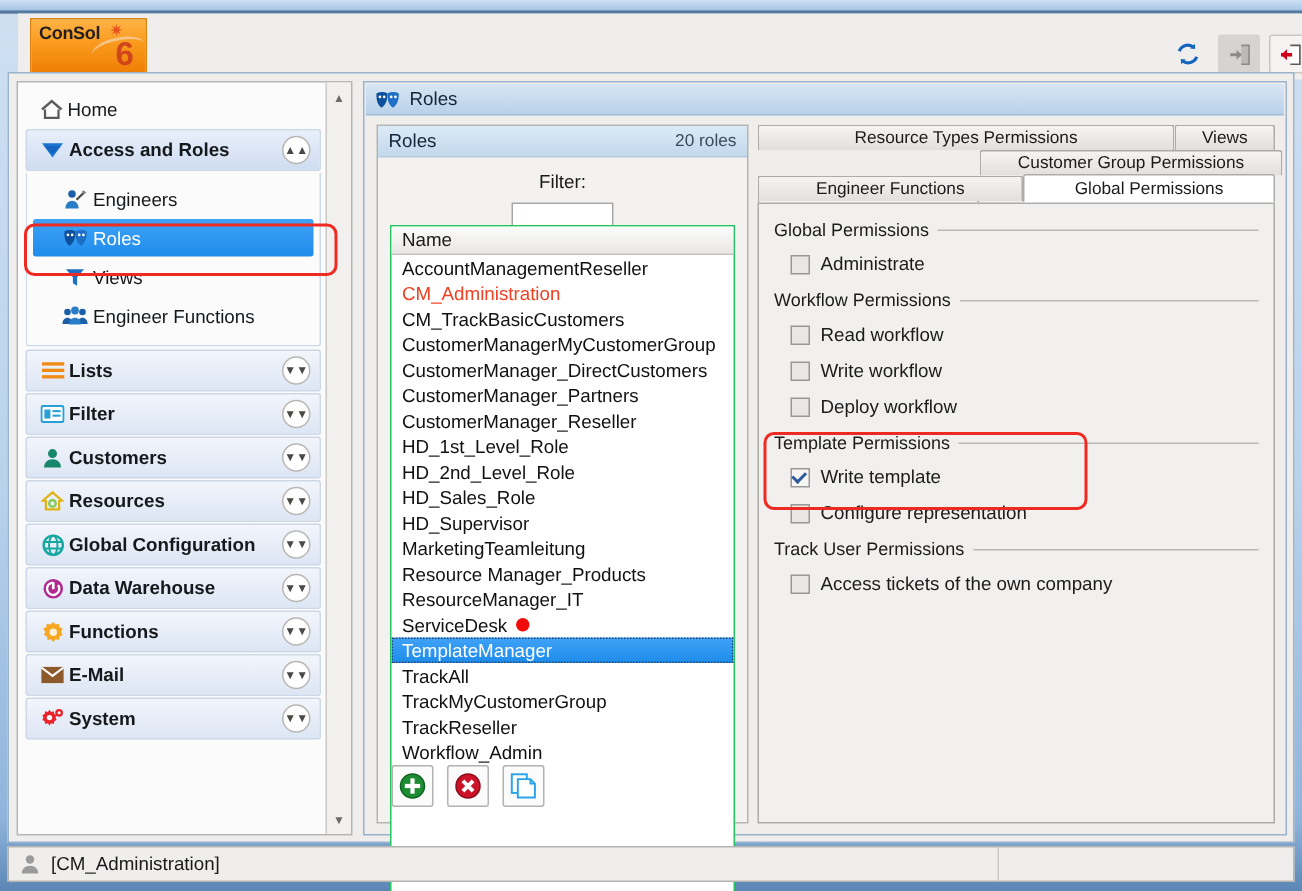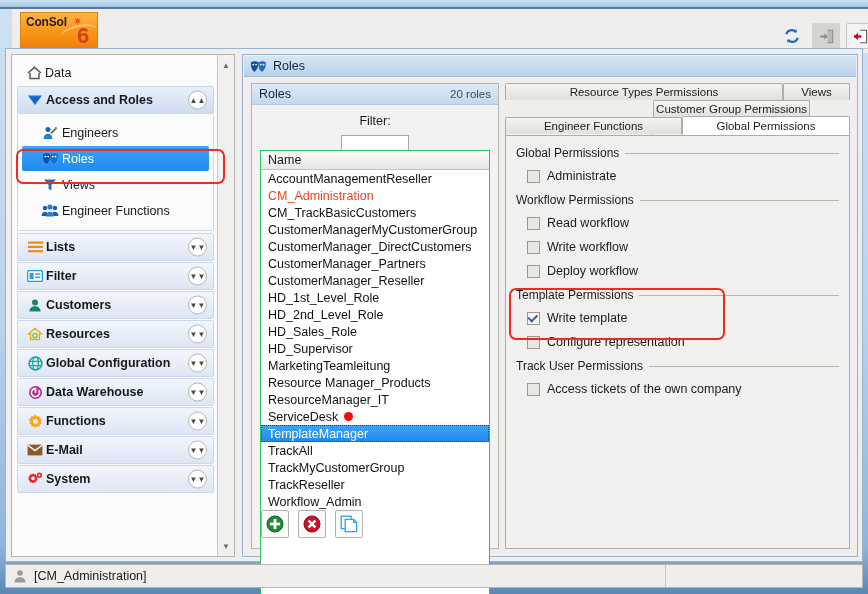--- a/index.html
+++ b/index.html
@@ -324,21 +324,21 @@
     <div class="nav">
       <div class="navlist">
 
         <div class="navrow home">
           <span class="ico">
             <svg width="15" height="14" viewBox="0 0 15 14">
               <path d="M1 7L7.5 1.4 14 7" fill="none" stroke="#5a5a5a" stroke-width="1.6"></path>
               <path d="M3 7v5.6h9V7" fill="none" stroke="#5a5a5a" stroke-width="1.5"></path>
             </svg>
           </span>
-          <span class="txt">Data</span>
+          <span class="txt">Home</span>
         </div>
 
         <div class="navrow group open">
           <span class="ico">
             <svg width="16" height="13" viewBox="0 0 16 13">
               <path d="M1 1.5h14L8 11z" fill="#1976d2"></path>
               <path d="M2.5 3.3h11L8 9z" fill="#0d47a1" opacity=".35"></path>
             </svg>
           </span>
           <span class="txt">Access and Roles</span>
@@ -644,21 +644,21 @@
         <div class="tabs">
           <div class="tab" style="left:0; top:0; width:278px;">
             <span>Resource Types Permissions</span>
           </div>
           <div class="tab" style="left:278px; top:0; width:67px;">
             <span>Views</span>
           </div>
           <div class="tab" style="left:0; top:17px; width:148px;margin-top:33px;">
             <span>Queue Permissions</span>
           </div>
-          <div class="tab" style="left:148px; top:17px; width:157px;align-items:center;">
+          <div class="tab" style="left:148px; top:17px; width:202px;align-items:center;">
             <span>Customer Group Permissions</span>
           </div>
           <div class="tab" style="left:0; top:34px; width:177px;">
             <span>Engineer Functions</span>
           </div>
           <div class="tab active" style="left:177px; top:33px; width:168px;">
             <span>Global Permissions</span>
           </div>
         </div>
 

